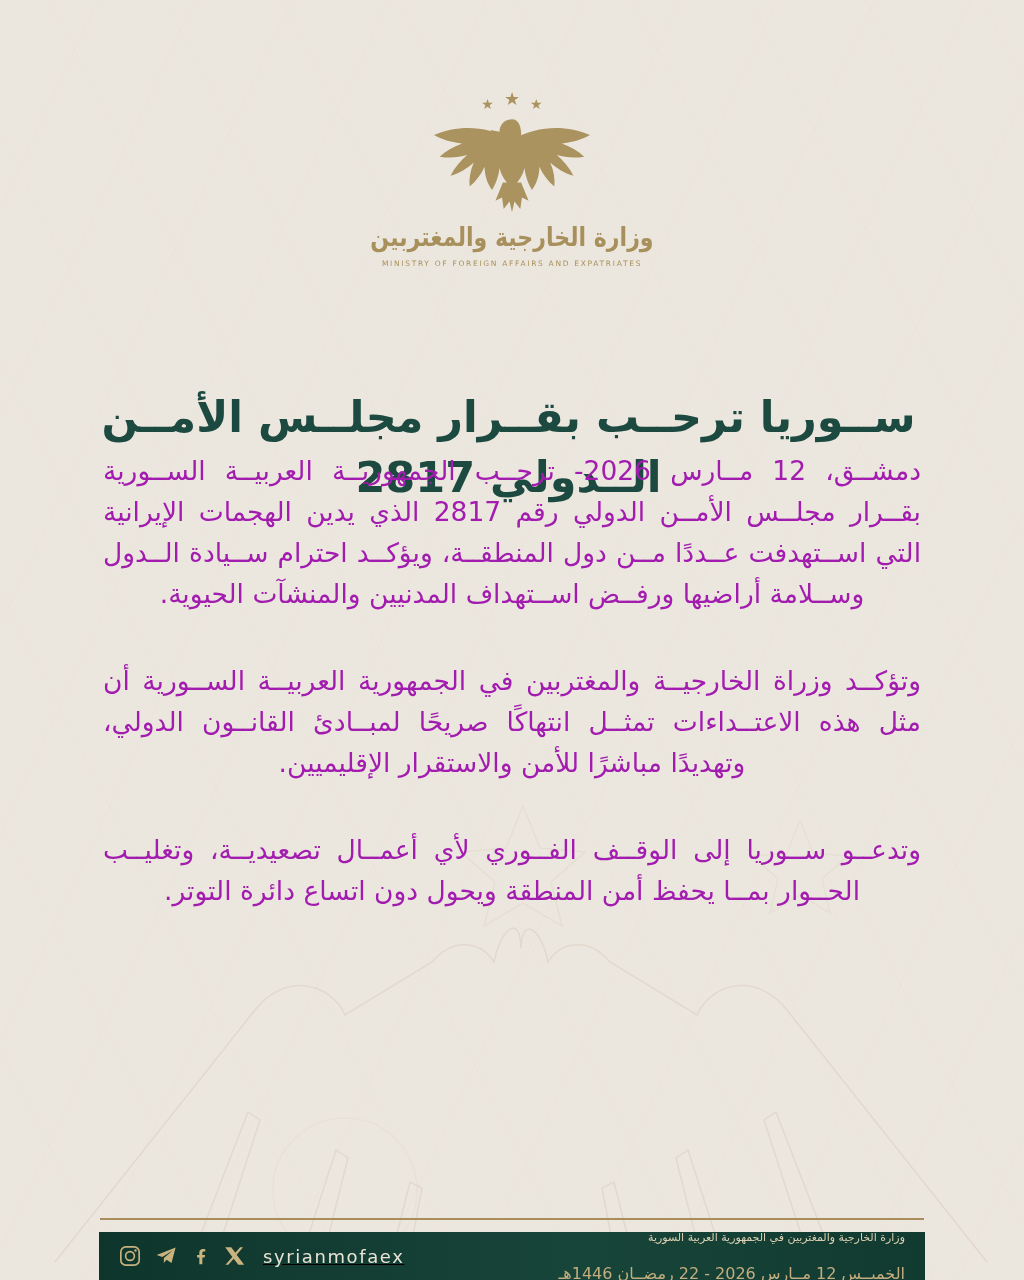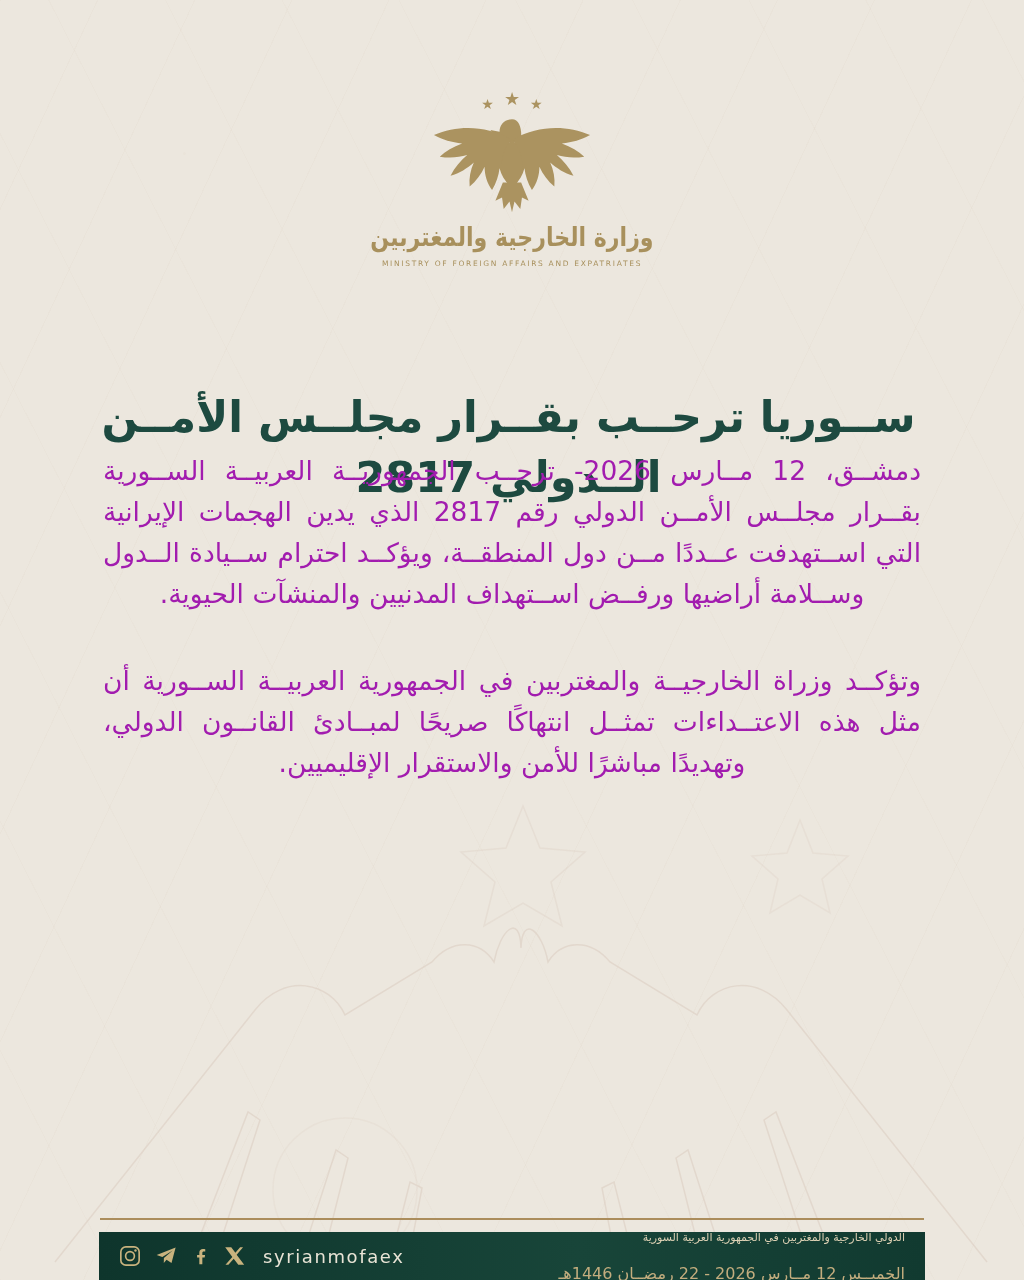--- a/index.html
+++ b/index.html
@@ -60,21 +60,21 @@
     background:linear-gradient(90deg,#0e352c,#184539 58%,#113a30);
     display:flex;align-items:center;justify-content:space-between;
     padding:0 20px;box-sizing:border-box;
   }
   .social{display:flex;align-items:center;gap:13px;}
   .social svg{display:block;}
   .handle{
     color:#e9e4d6;font-size:18px;letter-spacing:1.6px;margin-left:17px;
     font-weight:400;
   }
-  .footer-left{display:flex;align-items:center;}
+  .footer-left{display:flex;align-items:center;text-decoration:underline;}
   .footer-right{direction:rtl;text-align:right;line-height:16px;}
   .footer-right .min-line{font-size:11px;color:#ddd1b4;}
   .footer-right .date-line{font-size:16px;color:#c3ad7e;margin-top:20px;}
 </style>
 </head>
 <body>
 
 <div class="page">
   <div class="bg-texture"></div>
 
@@ -117,20 +117,21 @@
     </svg>
     <div class="calligraphy">وزارة الخارجية والمغتربين</div>
     <div class="emblem-en">MINISTRY OF FOREIGN AFFAIRS AND EXPATRIATES</div>
   </div>
 
   <h1 class="headline">ســوريا ترحــب بقــرار مجلــس الأمــن الــدولي 2817</h1>
 
   <div class="statement">
     <p>دمشــق، 12 مــارس 2026- ترحــب الجمهوريــة العربيــة الســورية بقــرار مجلــس الأمــن الدولي رقم 2817 الذي يدين الهجمات الإيرانية التي اســتهدفت عــددًا مــن دول المنطقــة، ويؤكــد احترام ســيادة الــدول وســلامة أراضيها ورفــض اســتهداف المدنيين والمنشآت الحيوية.</p>
     <p>وتؤكــد وزراة الخارجيــة والمغتربين في الجمهورية العربيــة الســورية أن مثل هذه الاعتــداءات تمثــل انتهاكًا صريحًا لمبــادئ القانــون الدولي، وتهديدًا مباشرًا للأمن والاستقرار الإقليميين.</p>
+    <p>وتدعــو ســوريا إلى الوقــف الفــوري لأي أعمــال تصعيديــة، وتغليــب الحــوار بمــا يحفظ أمن المنطقة ويحول دون اتساع دائرة التوتر.</p>
   </div>
 
   <div class="footer-line"></div>
 
   <div class="footer-bar">
     <div class="footer-left">
       <div class="social">
         <span>
           <svg width="22" height="22" viewBox="0 0 24 24" fill="none" stroke="#c9b37e" stroke-width="1.8">
             <rect x="2" y="2" width="20" height="20" rx="5.5"></rect>
@@ -151,17 +152,17 @@
         <span>
           <svg width="22" height="22" viewBox="0 0 24 24" fill="#c9b37e">
             <path d="M17.6 2.5 h3.2 l-7 8 L22 21.5 h-6.4 l-5-6.6 -5.8 6.6 H1.6 l7.5-8.5 L1.3 2.5 h6.6 l4.5 6 Z"></path>
           </svg>
         </span>
       </div>
       <span class="handle">syrianmofaex</span>
     </div>
 
     <div class="footer-right">
-      <div class="min-line">الدولي الخارجية والمغتربين في الجمهورية العربية السورية</div>
+      <div class="min-line">وزارة الخارجية والمغتربين في الجمهورية العربية السورية</div>
       <div class="date-line">الخميــس 12 مــارس 2026 - 22 رمضــان 1446هـ</div>
     </div>
   </div>
 </div>
 
 </body></html>

